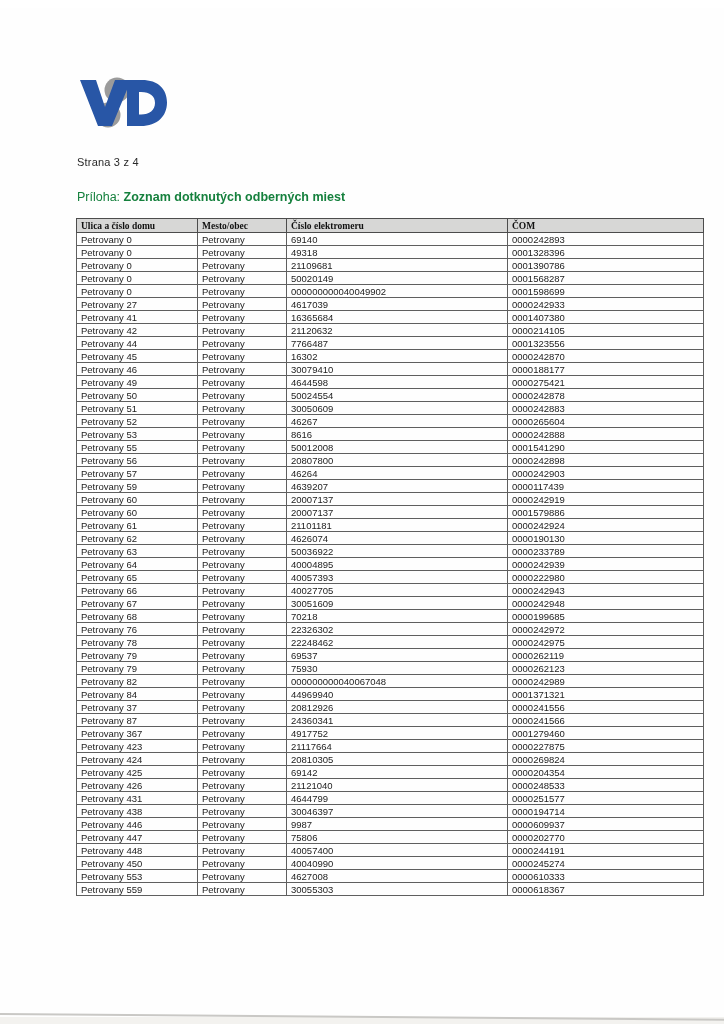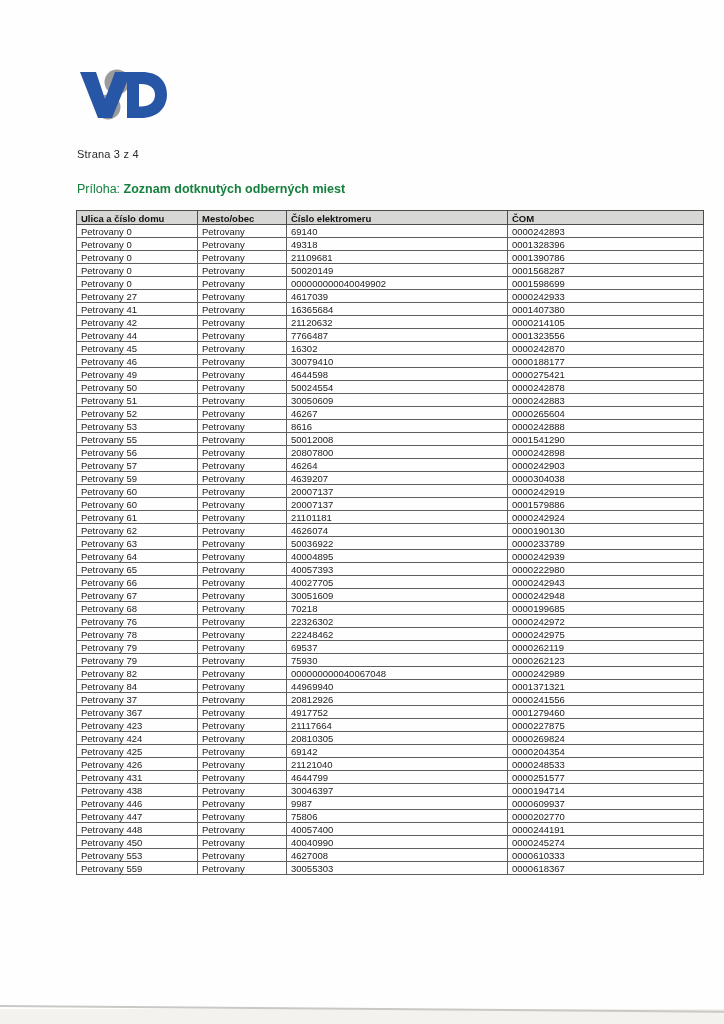--- a/index.html
+++ b/index.html
@@ -1,41 +1,41 @@
 <!DOCTYPE html>
 <html><head>
 <meta charset="utf-8">
 <style>
   html,body{margin:0;padding:0;}
   body{
     width:724px;height:1024px;position:relative;overflow:hidden;
     background:#ffffff;color:#1c1c1c;
     font-family:"Liberation Sans","DejaVu Sans",sans-serif;
   }
-  .page{position:absolute;inset:0;background:#fefefe;}
+  .page{position:absolute;inset:0;background:#fefefe;margin-top:8px;}
   .logo{position:absolute;left:77px;top:67px;width:92px;height:58px;}
   .strana{position:absolute;left:77px;top:148px;font-size:11px;color:#2a2a2a;letter-spacing:.2px;}
   .title{position:absolute;left:77px;top:182px;font-size:12.5px;color:#15803d;}
   .title b{font-weight:bold;}
   table.list{
     position:absolute;left:76px;top:210px;width:627px;
     border-collapse:collapse;table-layout:fixed;
     font-size:9.5px;color:#222;
   }
   table.list th, table.list td{
     border:1px solid #5f5f5f;
     padding:1px 4px 0 4px;
     height:12.5px;line-height:11px;
     overflow:hidden;white-space:nowrap;
     text-align:left;font-weight:normal;
     box-sizing:border-box;
   }
   table.list thead th{
     background:#d7d7d6;font-weight:bold;color:#111;
-    border:1px solid #4c4c4c;height:14px;
+    border:1px solid #4c4c4c;height:14px;font-family:Liberation Serif, serif;
   }
   col.c1{width:121px}col.c2{width:89px}col.c3{width:221px}col.c4{width:196px}
   .scan-shade{position:absolute;left:0;top:1009px;width:724px;height:15px;background:#f3f2ef;}
   .scan-edge{position:absolute;left:-6px;top:1005px;width:742px;height:2px;background:#c9c8c5;
     transform:rotate(0.45deg);transform-origin:left center;}
 </style>
 </head>
 <body>
 
 <div class="page">
@@ -182,21 +182,21 @@
         <tr>
           <td>Petrovany 57</td>
           <td>Petrovany</td>
           <td>46264</td>
           <td>0000242903</td>
         </tr>
         <tr>
           <td>Petrovany 59</td>
           <td>Petrovany</td>
           <td>4639207</td>
-          <td>0000304038</td>
+          <td>0000117439</td>
         </tr>
         <tr>
           <td>Petrovany 60</td>
           <td>Petrovany</td>
           <td>20007137</td>
           <td>0000242919</td>
         </tr>
         <tr>
           <td>Petrovany 60</td>
           <td>Petrovany</td>
@@ -285,20 +285,26 @@
           <td>Petrovany 84</td>
           <td>Petrovany</td>
           <td>44969940</td>
           <td>0001371321</td>
         </tr>
         <tr>
           <td>Petrovany 37</td>
           <td>Petrovany</td>
           <td>20812926</td>
           <td>0000241556</td>
+        </tr>
+        <tr>
+          <td>Petrovany 87</td>
+          <td>Petrovany</td>
+          <td>24360341</td>
+          <td>0000241566</td>
         </tr>
         <tr>
           <td>Petrovany 367</td>
           <td>Petrovany</td>
           <td>4917752</td>
           <td>0001279460</td>
         </tr>
         <tr>
           <td>Petrovany 423</td>
           <td>Petrovany</td>

